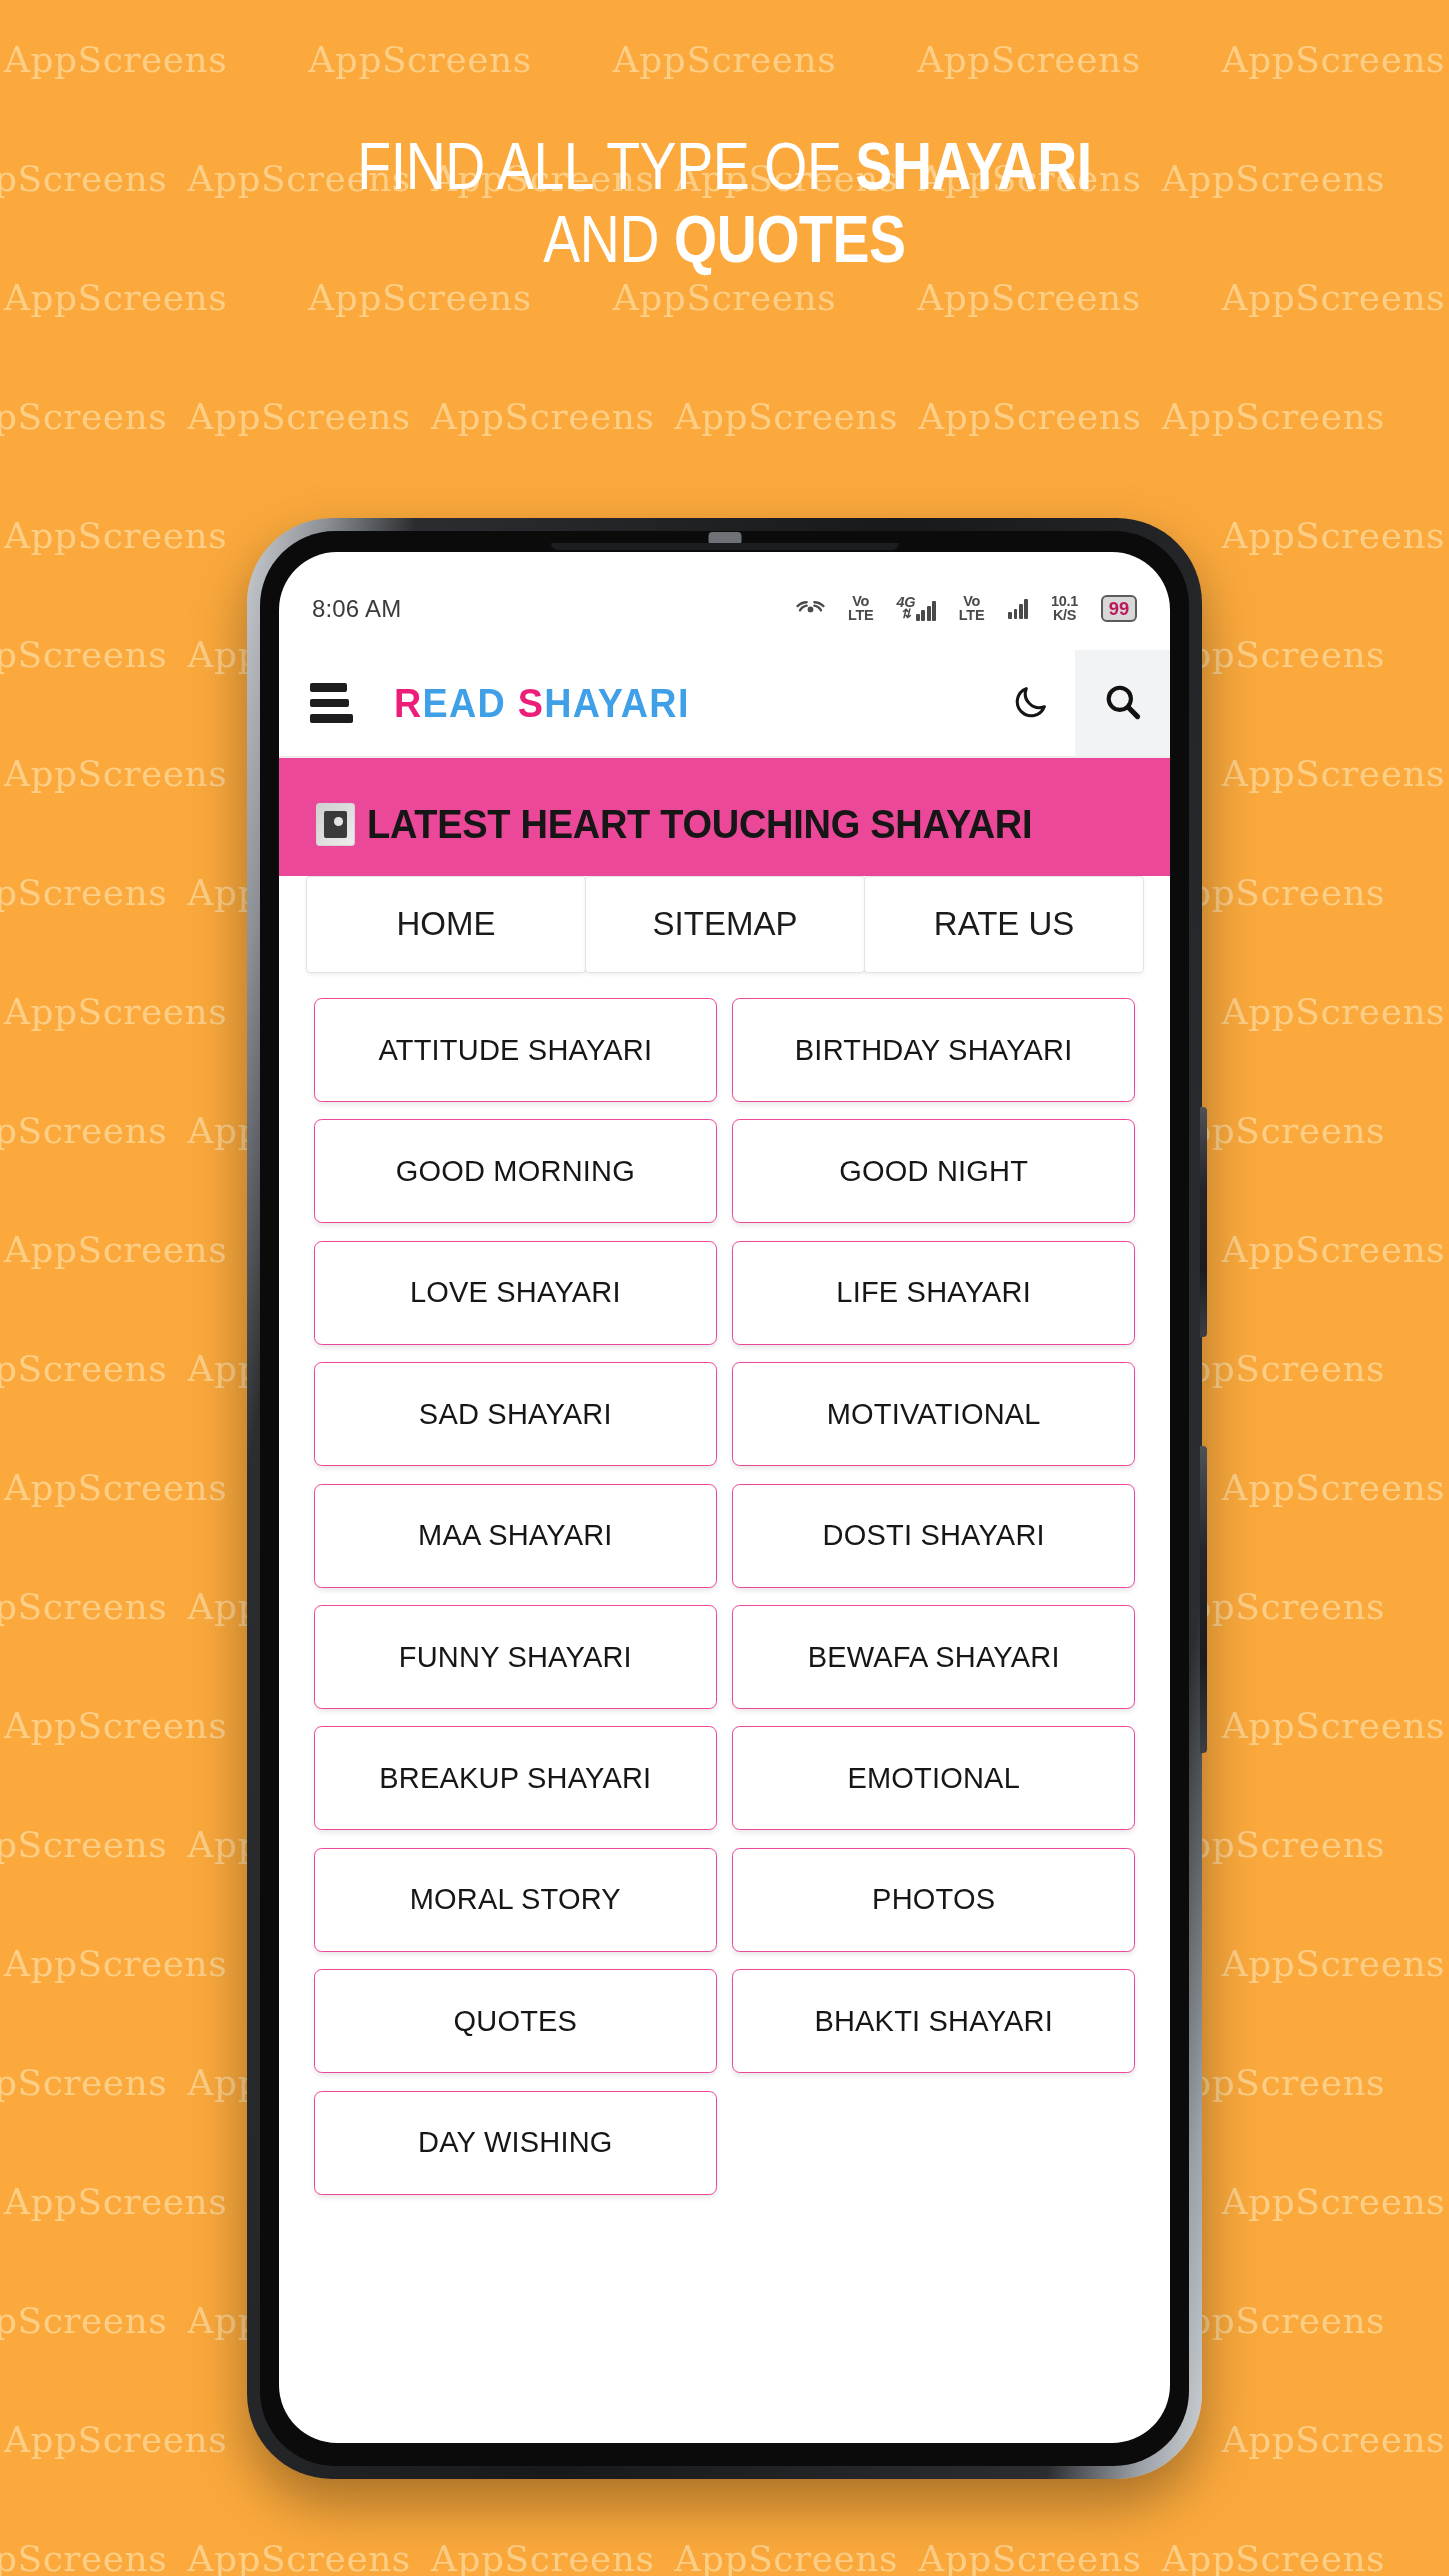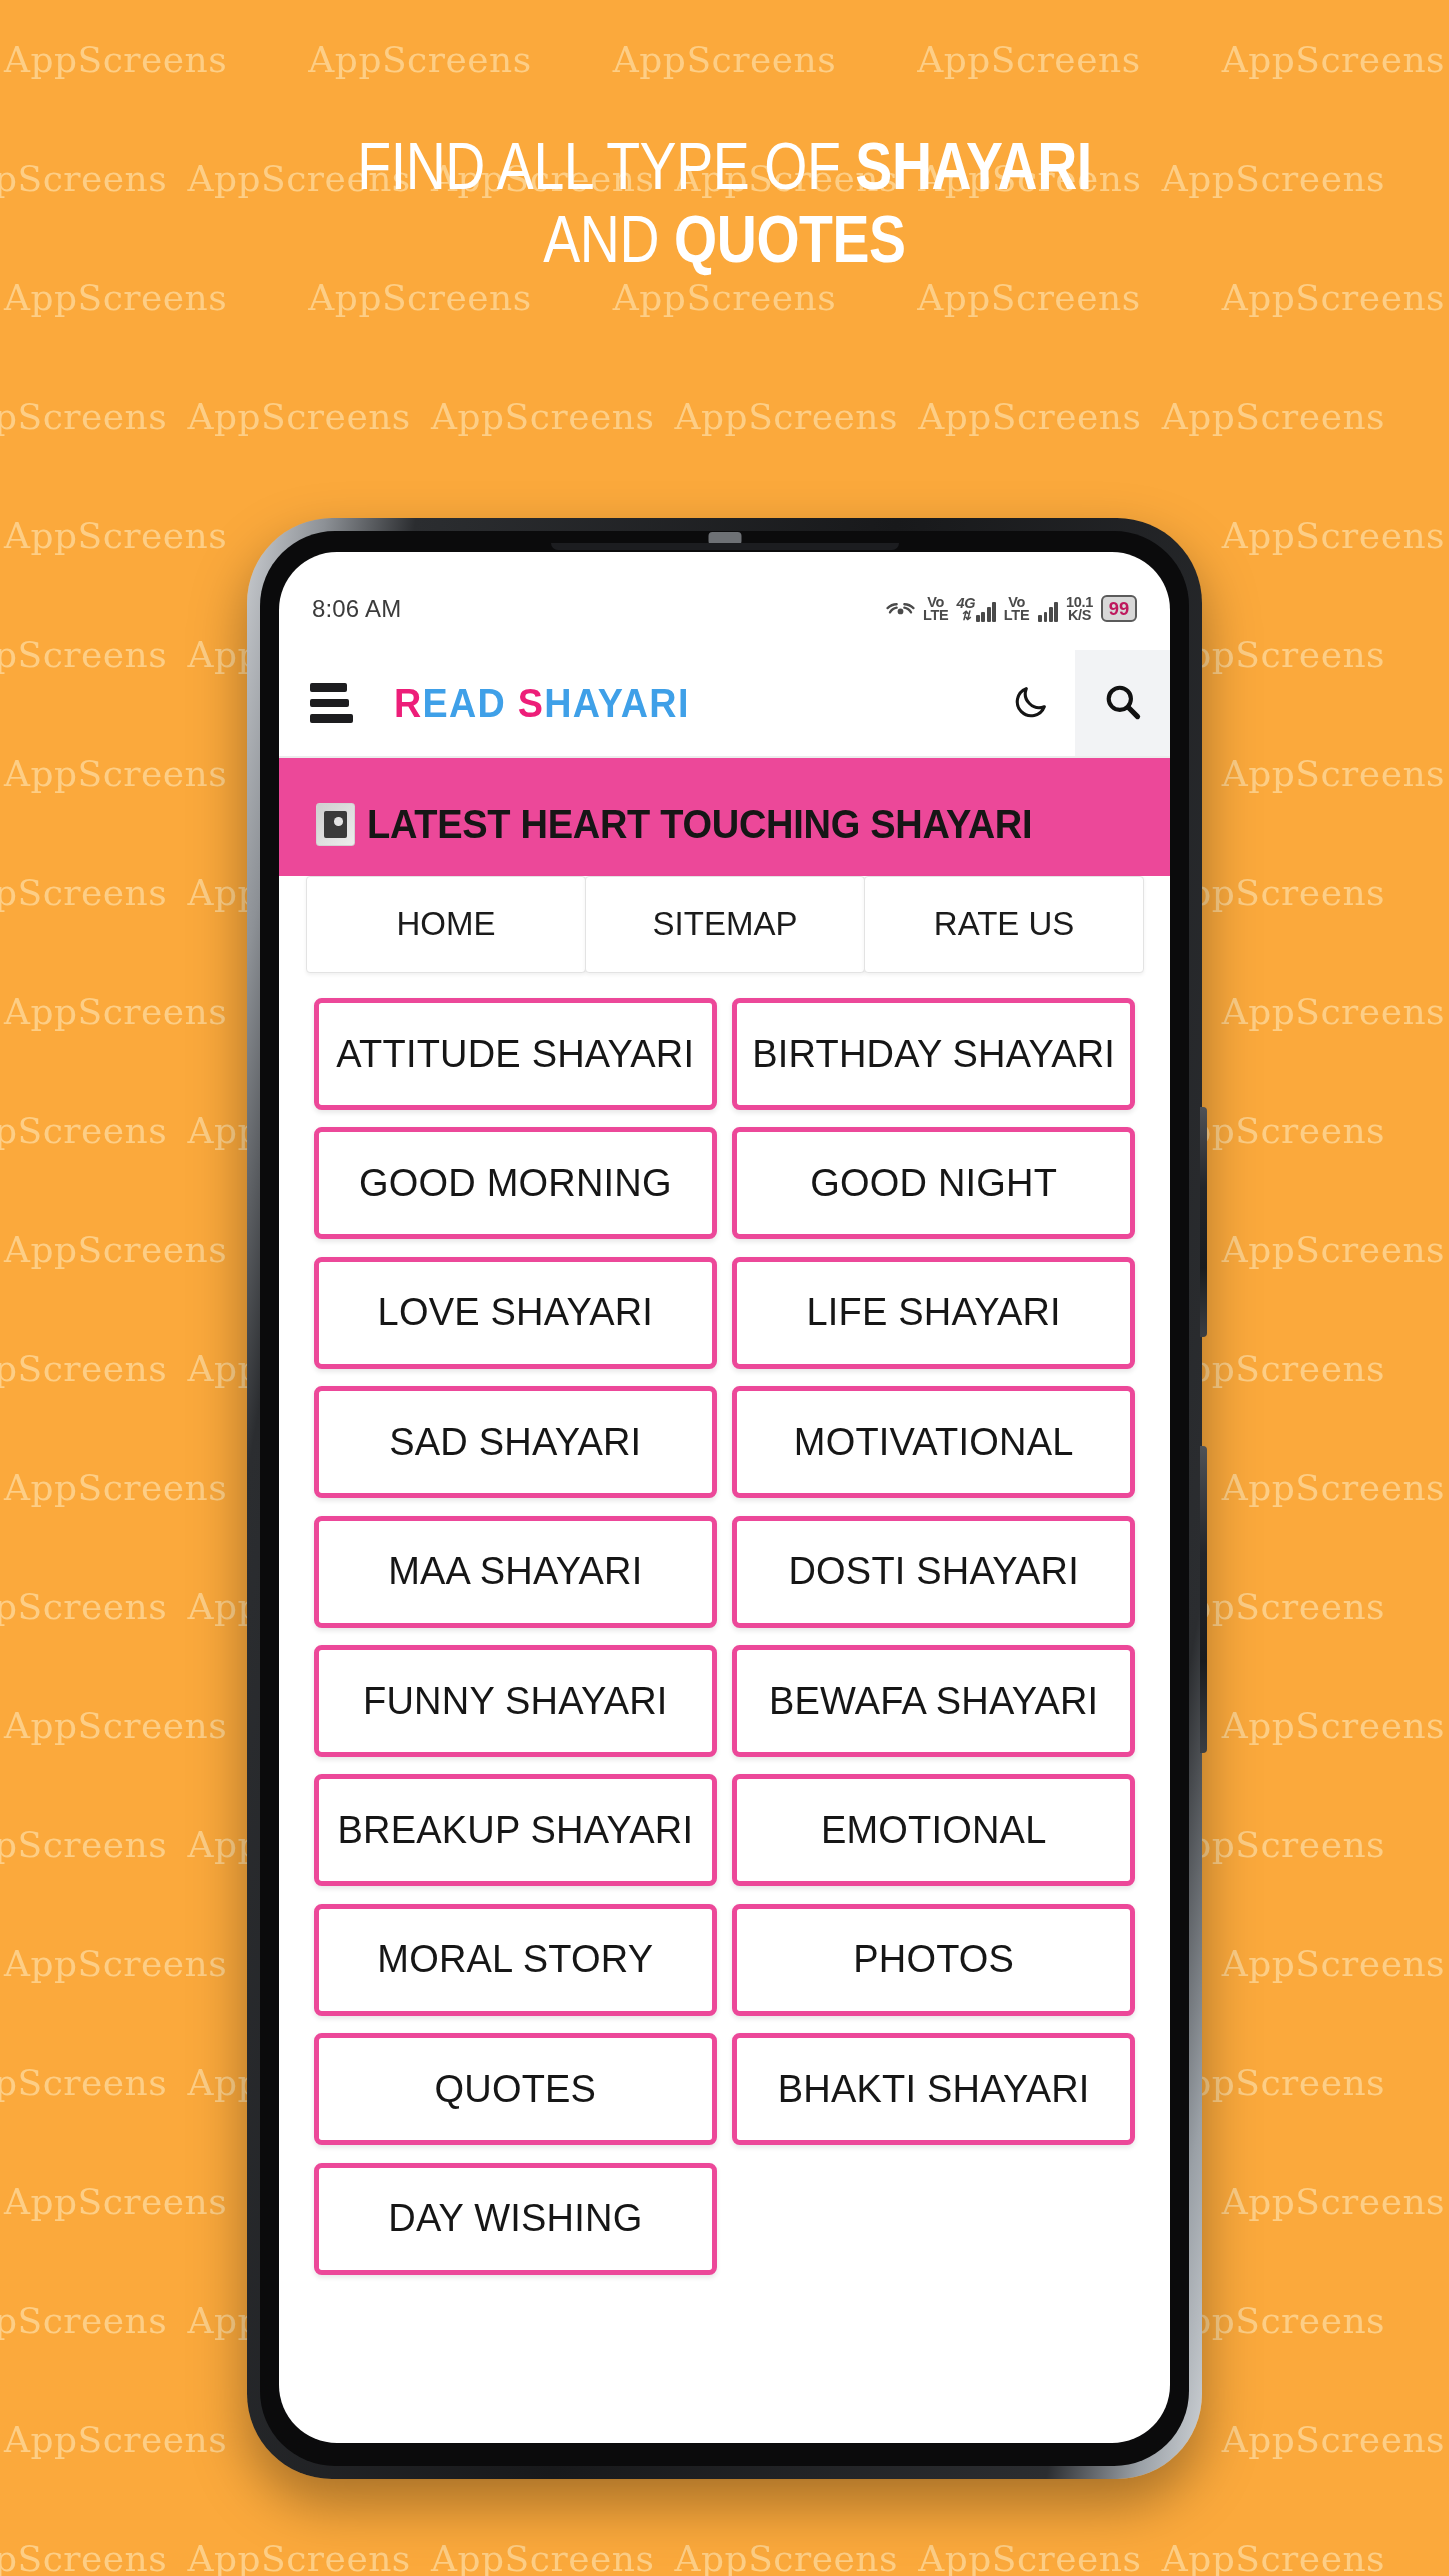--- a/index.html
+++ b/index.html
@@ -95,21 +95,21 @@
   
   #statusbar{
     position:relative;
     height:83px;
     display:flex;align-items:center;
     padding:15.5px 33px 0 33px;
     font-size:26px;color:#3a3a3a;
   }
   #clock{ font-size:24px;color:#3b3b3b;letter-spacing:0.2px; }
   #status-icons{
-    margin-left:auto;display:flex;align-items:flex-end;gap:8px;
+    margin-left:auto;display:flex;align-items:center;gap:23px;
     color:#4a4a4a;
   }
   .si{ display:flex;align-items:flex-end;font-style:italic; }
   .stack{
     display:flex;flex-direction:column;
     line-height:0.92;font-size:14.5px;font-weight:bold;
     letter-spacing:-0.3px;text-align:center;
   }
   .bars{ display:flex;align-items:flex-end;gap:1.4px;height:21px;margin-left:1px; }
   .bars i{ display:block;width:3.9px;background:#4a4a4a;border-radius:1px; }
@@ -205,25 +205,25 @@
 
   
   #grid{
     display:grid;
     grid-template-columns:1fr 1fr;
     gap:17.4px 15.5px;
     padding:11.6px 35px 27px 35px;
   }
   .cell{
     background:#fff;
-    border:5px solid #ec4899;
+    border:1px solid #ec4899;
     border-radius:7.7px;
     height:102px;
     display:flex;align-items:center;justify-content:center;
-    font-size:38px;color:#161616;
+    font-size:29px;color:#161616;
     letter-spacing:0.2px;
     box-shadow:0 2.9px 5.8px rgba(0,0,0,.09);
     cursor:pointer;
     text-align:center;
   }
 </style>
 </head>
 <body>
 
 <div id="watermark">

